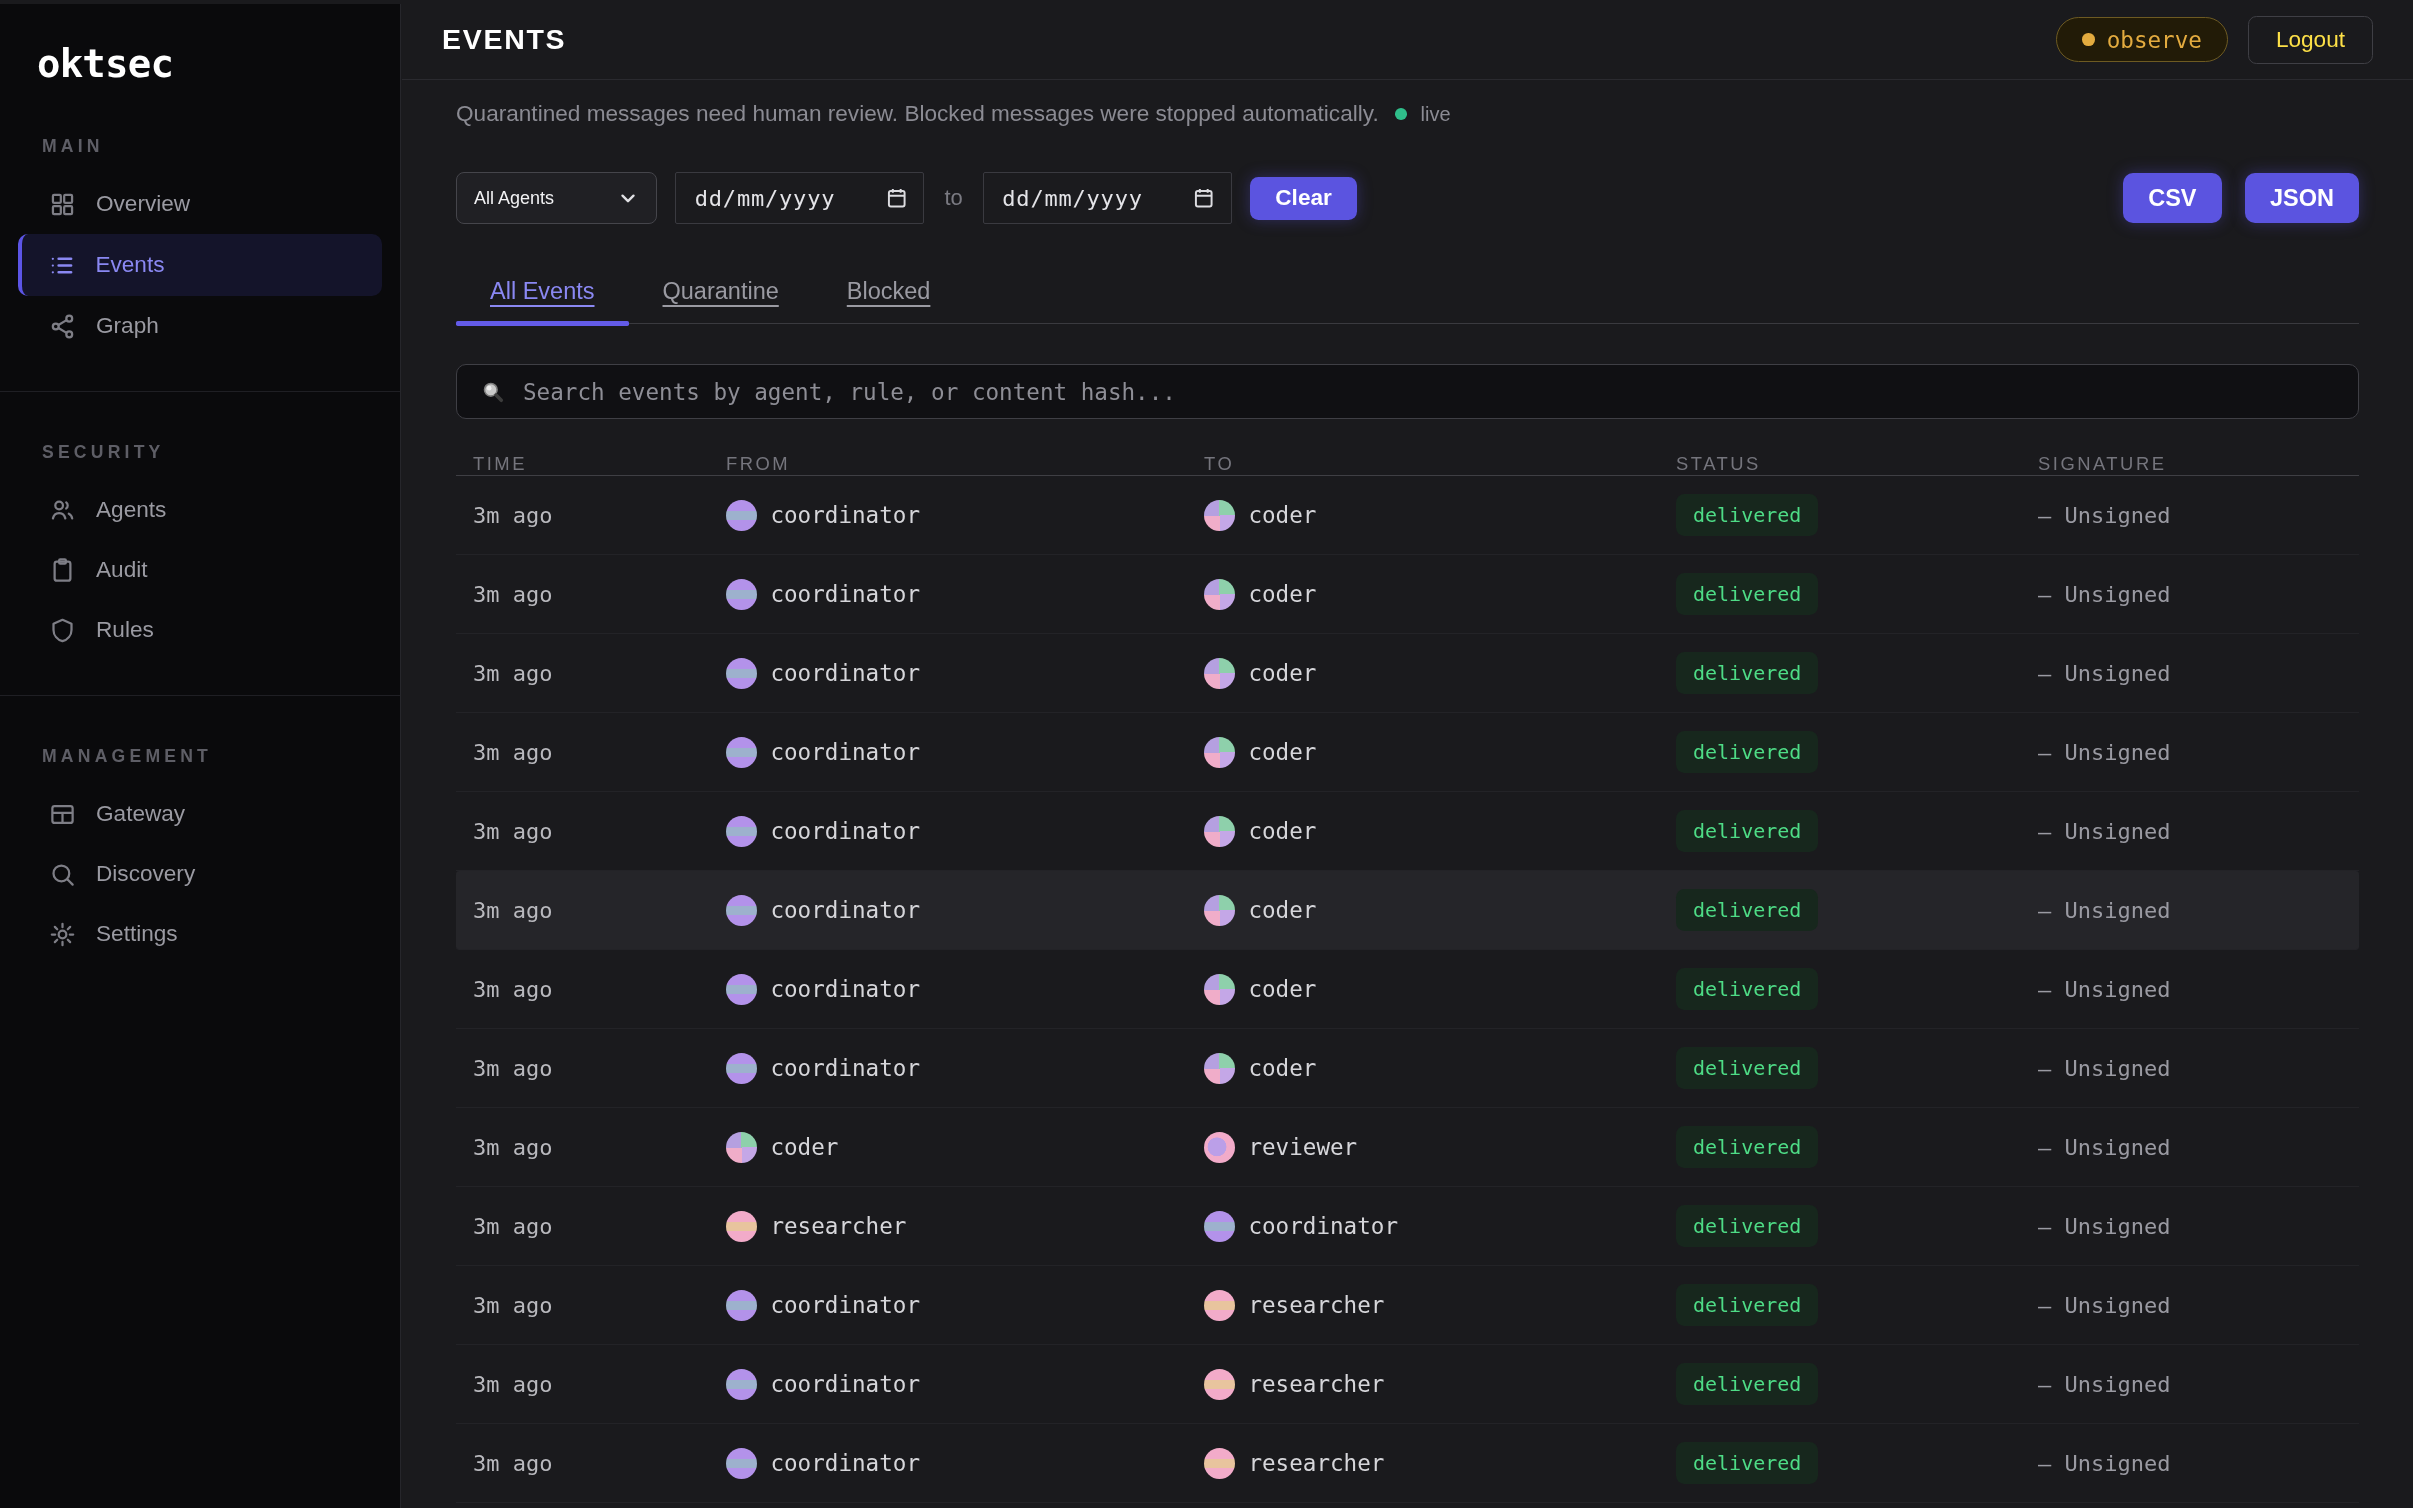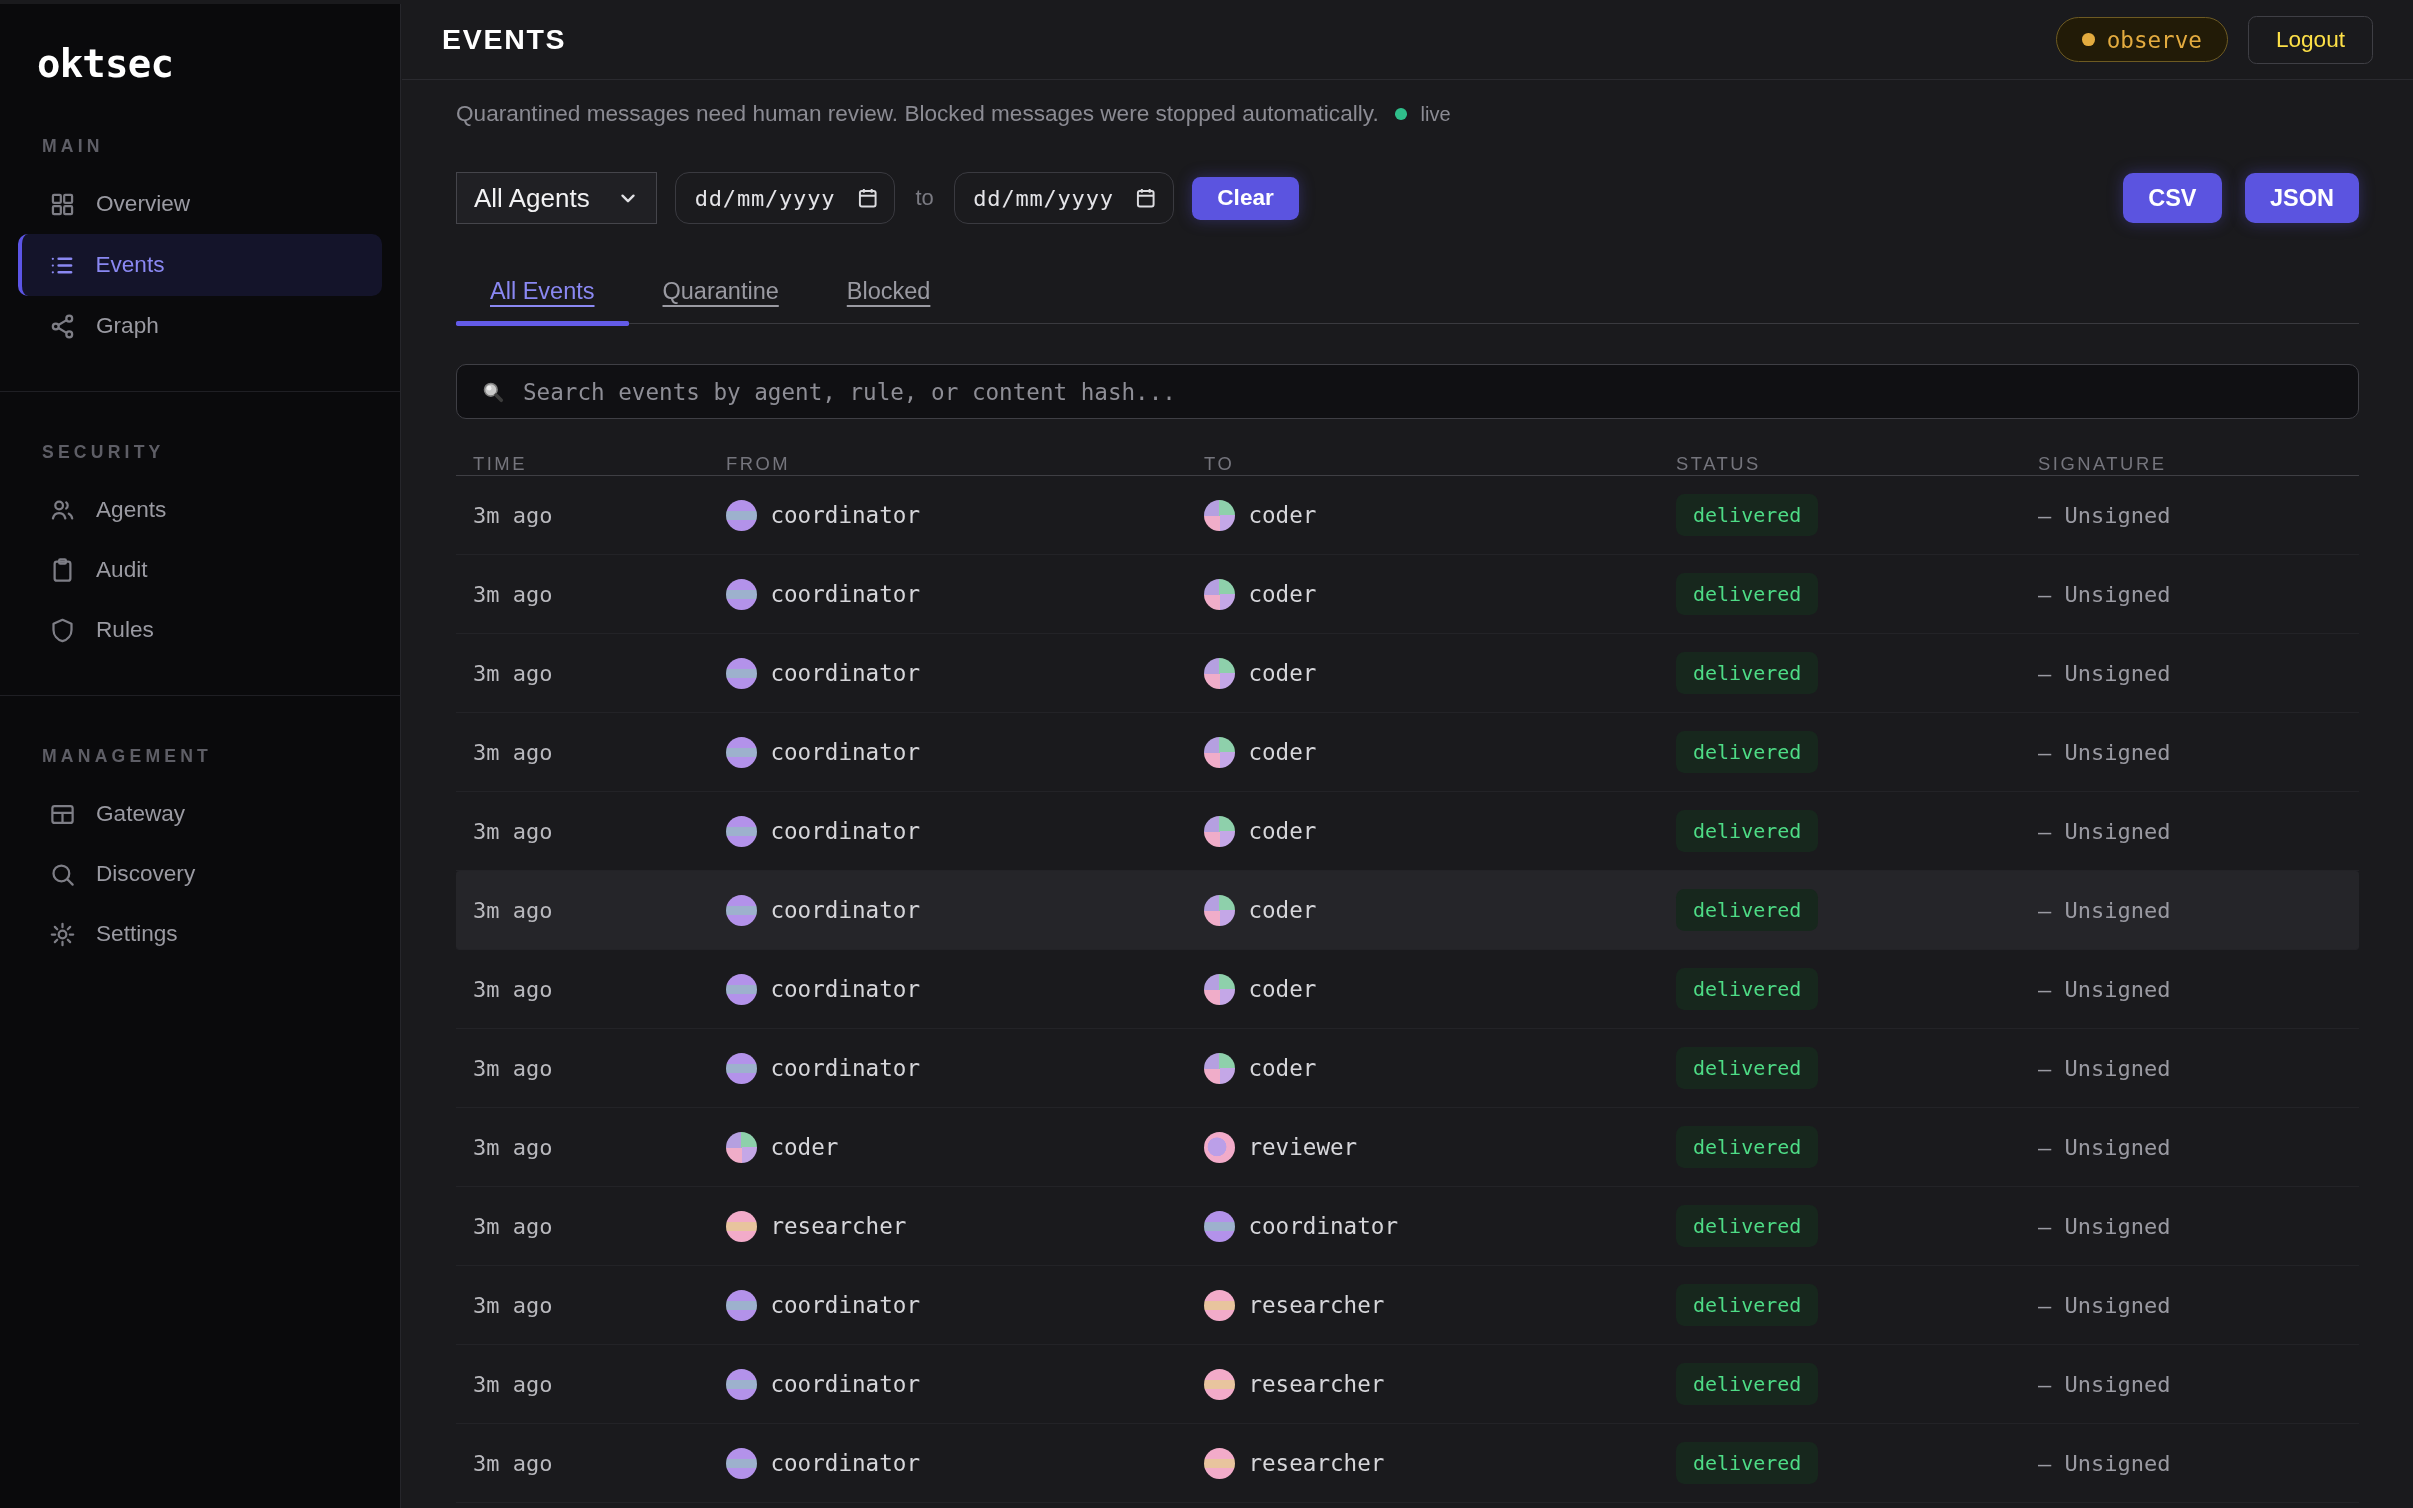--- a/index.html
+++ b/index.html
@@ -82,28 +82,28 @@
   
   .content{padding:0 54px}
   .subtitle-row{margin-top:21px;display:flex;align-items:center;gap:13.4px}
   .subtitle{font-size:22.6px;color:#8b8b93}
   .live-dot{width:11.7px;height:11.7px;border-radius:50%;background:var(--green-dot);margin-left:3.4px}
   .live-label{font-size:20px;color:#8b8b93}
 
   .filter-row{margin-top:45px;display:flex;align-items:center;gap:18.4px}
   .agent-select{
     width:201px;height:52px;background:#202024;
-    border:1.7px solid #45454b;border-radius:0;
+    border:1.7px solid #45454b;border-radius:8px;
     display:flex;align-items:center;justify-content:space-between;
-    padding:0 17px;font-size:26px;color:#f2f2f4;cursor:pointer;
+    padding:0 17px;font-size:18px;color:#f2f2f4;cursor:pointer;
   }
   .agent-select .chev{width:22px;height:22px;color:#e0e0e4;display:inline-flex}
   .date-input{
-    width:220px;height:52px;background:#1b1b1e;
-    border:1.7px solid #3a3a40;border-radius:14px;
+    width:249px;height:52px;background:#1b1b1e;
+    border:1.7px solid #3a3a40;border-radius:2px;
     display:flex;align-items:center;justify-content:space-between;
     padding:0 15px 0 18.4px;cursor:text;
   }
   .date-input .val{font-family:"DejaVu Sans Mono",monospace;font-size:22px;color:#e4e4e8;letter-spacing:0.8px}
   .date-input .cal{width:23.5px;height:23.5px;color:#dcdce0;display:inline-flex}
   .to-label{font-size:22px;color:#7a7a82;margin:0 1.7px}
   .clear-btn{
     height:43px;padding:0 25px;background:var(--accent);
     border:none;border-radius:8.4px;color:#fff;font-weight:bold;
     font-size:22.6px;cursor:pointer;font-family:"Liberation Sans",sans-serif;

